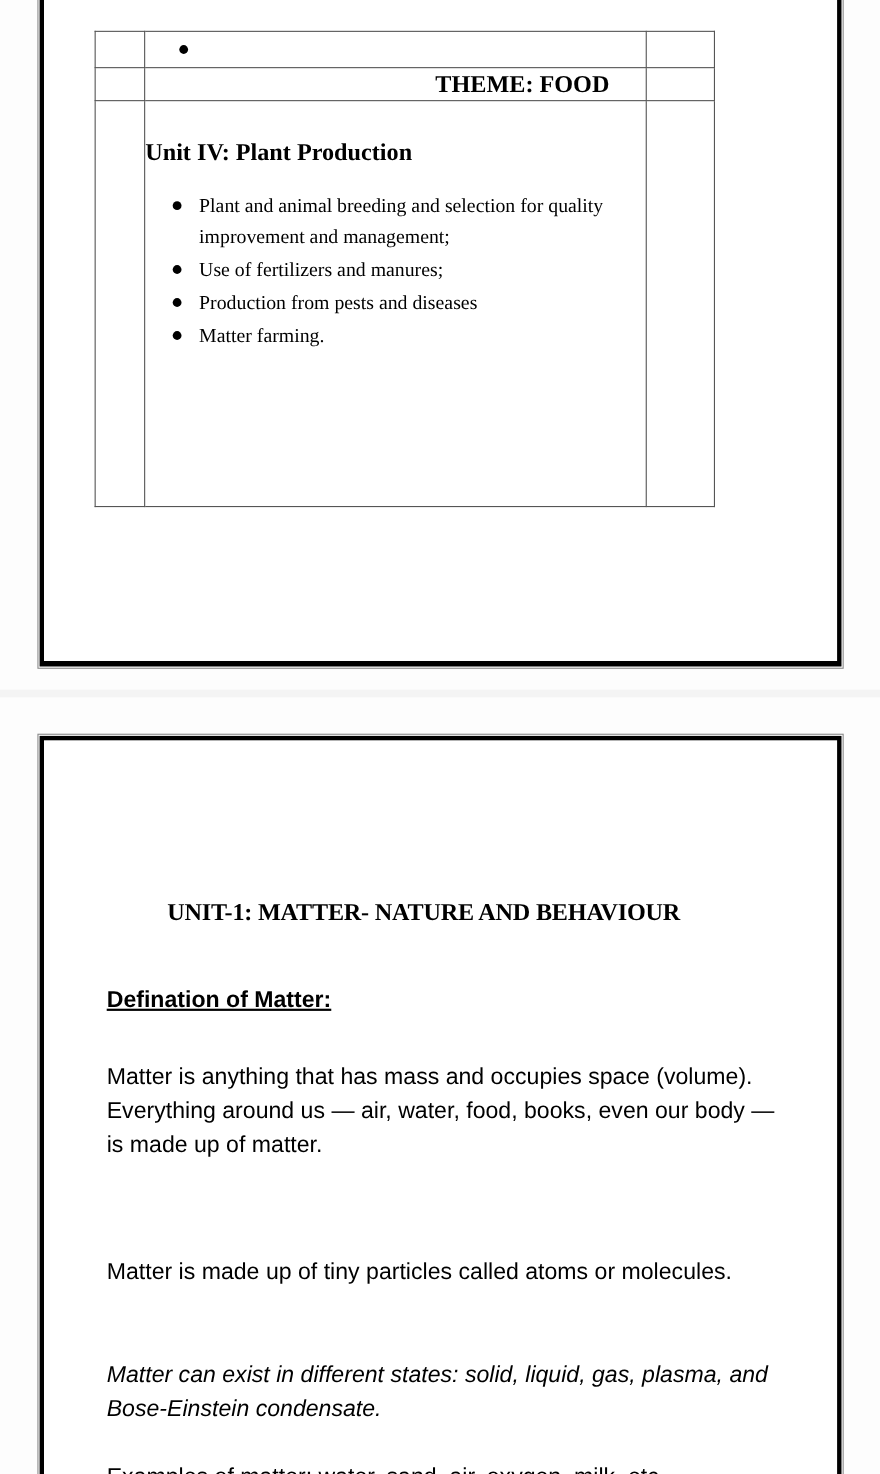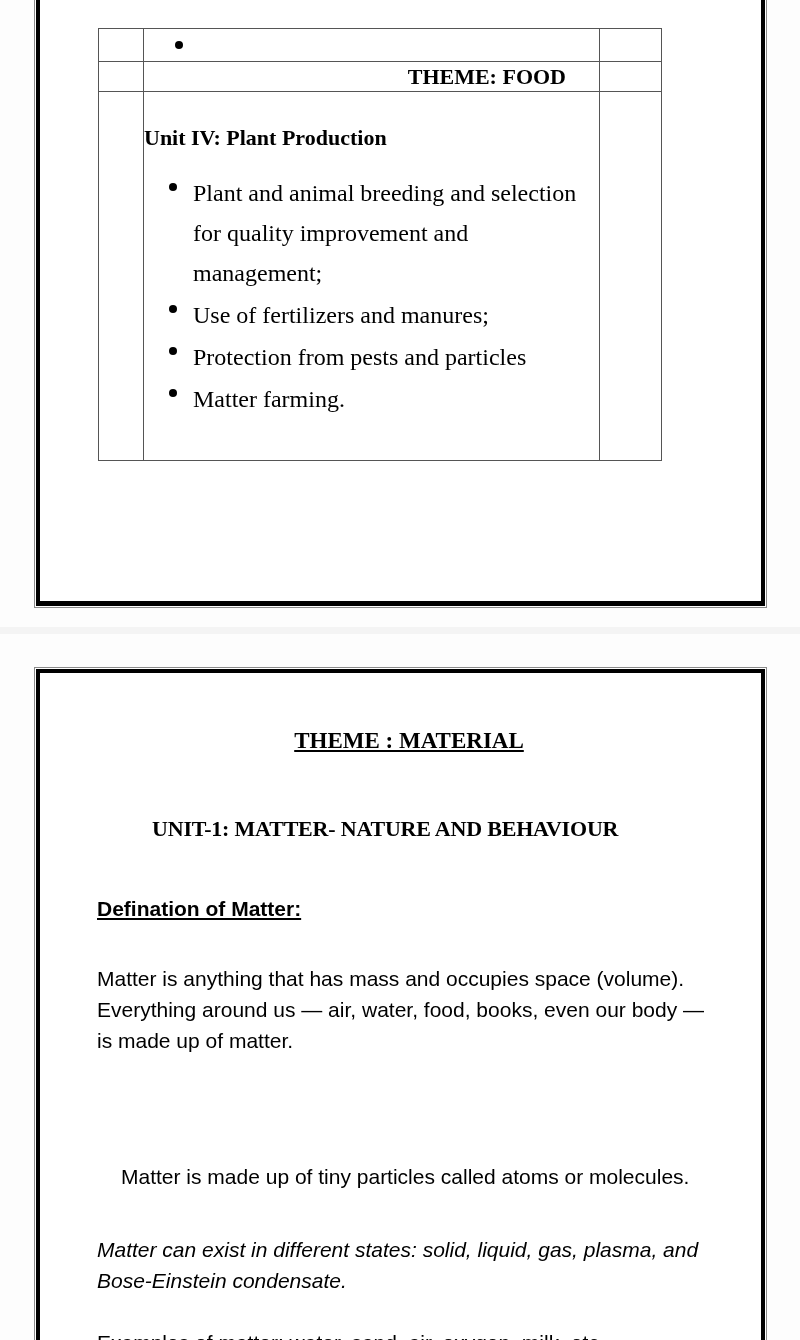--- a/index.html
+++ b/index.html
@@ -51,21 +51,21 @@
       left: 0;
       width: 800px;
       top: 627px;
       height: 7px;
       background: #f4f4f4;
     }
 
     
     .syllabus-table {
       position: absolute;
-      left: 64px;   
+      left: 52px;   
       top: 38px;    
       width: 564px; 
       border-collapse: collapse;
       table-layout: fixed;
     }
     .syllabus-table td {
       border: 1px solid #555;
       padding: 0;
       vertical-align: top;
     }
@@ -113,22 +113,22 @@
       left: 0;
       top: 81px;
       margin: 0;
       padding: 0;
       list-style: none;
       width: 440px;
     }
     .unit-list li {
       position: relative;
       padding-left: 49px;
-      font-size: 24px;
-      line-height: 40px;
+      font-size: 18px;
+      line-height: 28px;
       margin-bottom: 2px;
     }
     .unit-list li .bullet {
       position: absolute;
       left: 25px;
       top: 10px;
       width: 8px;
       height: 8px;
       border-radius: 50%;
       background: #000;
@@ -166,21 +166,21 @@
       line-height: 31px;
       margin: 0;
     }
     .def-heading {
       top: 226px; 
       font-weight: bold;
       text-decoration: underline;
     }
     .def-para { top: 296px; }
     .key-points { top: 412px; }
-    .point-1 { top: 494px; margin-left: 24px; }
+    .point-1 { top: 474px; }
     .point-2 { top: 567px; font-style: italic; }
     .point-3 { top: 660px; white-space: nowrap; }
   </style>
 </head>
 <body>
 
 <div class="page" id="page1">
   <div class="page-border"></div>
 
   <table class="syllabus-table">
@@ -212,40 +212,39 @@
           <li>
             <span class="bullet"></span>
             <span>Plant and animal breeding and selection for quality improvement and management;</span>
           </li>
           <li>
             <span class="bullet"></span>
             <span>Use of fertilizers and manures;</span>
           </li>
           <li>
             <span class="bullet"></span>
-            <span>Protection from pests and particles</span>
+            <span>Production from pests and diseases</span>
           </li>
           <li>
             <span class="bullet"></span>
             <span>Matter farming.</span>
           </li>
         </ul>
       </td>
       <td></td>
     </tr>
   </tbody>
     </table>
 </div>
 
 <div class="gap-band"></div>
 
 <div class="page" id="page2">
   <div class="page-border"></div>
 
-  <div class="theme-material">THEME : MATERIAL</div>
   <div class="unit-heading">UNIT-1: MATTER- NATURE AND BEHAVIOUR</div>
 
   <p class="body-text def-heading">Defination of Matter:</p>
   <p class="body-text def-para">Matter is anything that has mass and occupies space (volume). Everything around us — air, water, food, books, even our body — is made up of matter.</p>
   <p class="body-text point-1">Matter is made up of tiny particles called atoms or molecules.</p>
   <p class="body-text point-2">Matter can exist in different states: solid, liquid, gas, plasma, and Bose-Einstein condensate.</p>
   <p class="body-text point-3">Examples of matter: water, sand, air, oxygen, milk, etc.</p>
 </div>
 
 </body></html>

